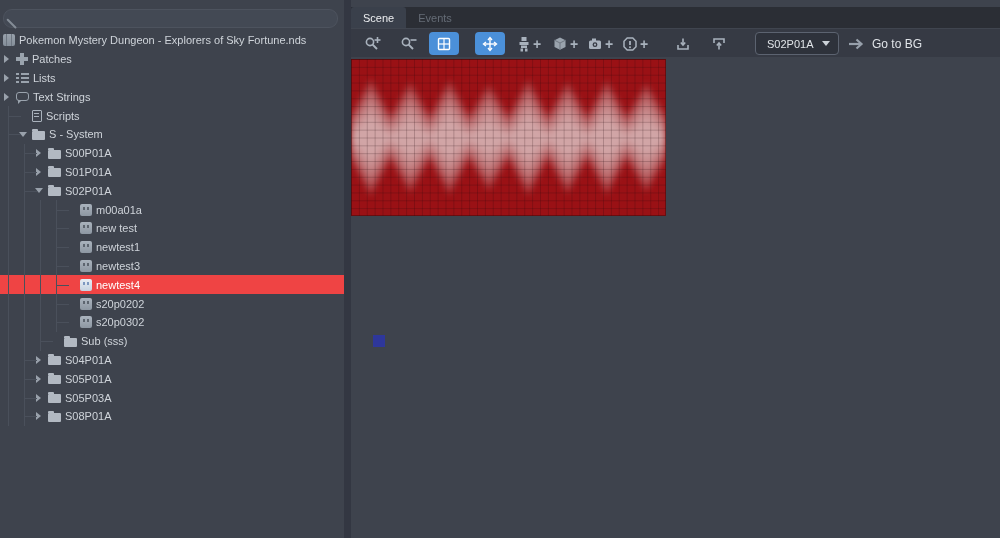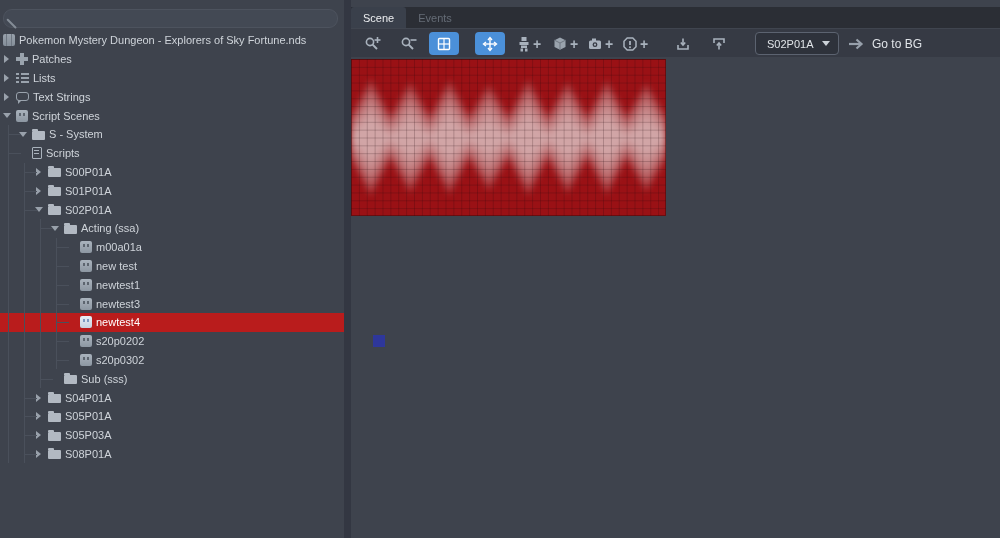--- a/index.html
+++ b/index.html
@@ -13,21 +13,21 @@
 
   
   .left-panel { position:absolute; left:0; top:0; width:344px; height:538px; background:#3e434d; }
   .search-box { position:absolute; left:3px; top:9px; width:335px; height:19px;
                 background:#434954; border:1px solid #4d535e; border-radius:9px; }
   .search-slash { position:absolute; left:3px; top:8px; width:13px; height:2px;
                   background:#848c96; transform:rotate(45deg); transform-origin:left center; border-radius:1px; }
   .tree { position:absolute; left:0; top:31px; width:344px; bottom:0; overflow:hidden; }
   .tree-row { display:flex; align-items:center; height:18.8px; padding-left:3px;
               color:#cfd4da; font-size:11px; white-space:nowrap; cursor:default; }
-  .tree-row.selected { background:#b91c1c; color:#ffffff; }
+  .tree-row.selected { background:#ef4444; color:#ffffff; }
   .guide { width:16px; align-self:stretch; position:relative; flex:0 0 auto; }
   .guide::before { content:''; position:absolute; left:5px; top:0; bottom:0; width:1px; background:#4a505b; }
   .guide.last::after { content:''; position:absolute; left:6px; right:-2px; top:50%; height:1px; background:#4a505b; }
   .arrow-slot { width:13px; height:13px; flex:0 0 auto; display:flex; align-items:center; justify-content:flex-start; }
   .tri-right { width:0; height:0; border-left:5px solid #99a1ab; border-top:4px solid transparent; border-bottom:4px solid transparent; margin-left:1px; }
   .tri-down  { width:0; height:0; border-top:5px solid #99a1ab; border-left:4px solid transparent; border-right:4px solid transparent; margin-left:0px; }
   .t-icon { flex:0 0 auto; margin-right:4px; display:inline-block; }
 
   
   .i-folder { width:13px; height:9px; background:#b2b9c2; border-radius:1px; position:relative; margin-top:2px; }
@@ -123,41 +123,34 @@
           <span>Lists</span>
         </div>
         <div class="tree-row">
           <span class="arrow-slot">
             <span class="tri-right"></span>
           </span>
           <span class="t-icon i-chat"></span>
           <span>Text Strings</span>
         </div>
         <div class="tree-row">
-          <span class="arrow-slot">
-            <span class="tri-down"></span>
-          </span>
-          <span class="t-icon i-scene-sprite"></span>
-          <span>Script Scenes</span>
-        </div>
-        <div class="tree-row">
-          <span class="guide last"></span>
-          <span class="arrow-slot">
-            <span class="tri-down"></span>
-          </span>
-          <span class="t-icon i-folder"></span>
-          <span>S - System</span>
-        </div>
-        <div class="tree-row">
           <span class="guide last"></span>
           <span class="arrow-slot"></span>
           <span class="t-icon i-script"></span>
           <span>Scripts</span>
         </div>
         <div class="tree-row">
+          <span class="guide last"></span>
+          <span class="arrow-slot">
+            <span class="tri-down"></span>
+          </span>
+          <span class="t-icon i-folder"></span>
+          <span>S - System</span>
+        </div>
+        <div class="tree-row">
           <span class="guide"></span>
           <span class="guide last"></span>
           <span class="arrow-slot">
             <span class="tri-right"></span>
           </span>
           <span class="t-icon i-folder"></span>
           <span>S00P01A</span>
         </div>
         <div class="tree-row">
           <span class="guide"></span>
@@ -169,30 +162,20 @@
           <span>S01P01A</span>
         </div>
         <div class="tree-row">
           <span class="guide"></span>
           <span class="guide last"></span>
           <span class="arrow-slot">
             <span class="tri-down"></span>
           </span>
           <span class="t-icon i-folder"></span>
           <span>S02P01A</span>
-        </div>
-        <div class="tree-row">
-          <span class="guide"></span>
-          <span class="guide"></span>
-          <span class="guide last"></span>
-          <span class="arrow-slot">
-            <span class="tri-down"></span>
-          </span>
-          <span class="t-icon i-folder"></span>
-          <span>Acting (ssa)</span>
         </div>
         <div class="tree-row">
           <span class="guide"></span>
           <span class="guide"></span>
           <span class="guide"></span>
           <span class="guide last"></span>
           <span class="arrow-slot"></span>
           <span class="t-icon i-scene-sprite"></span>
           <span>m00a01a</span>
         </div>

